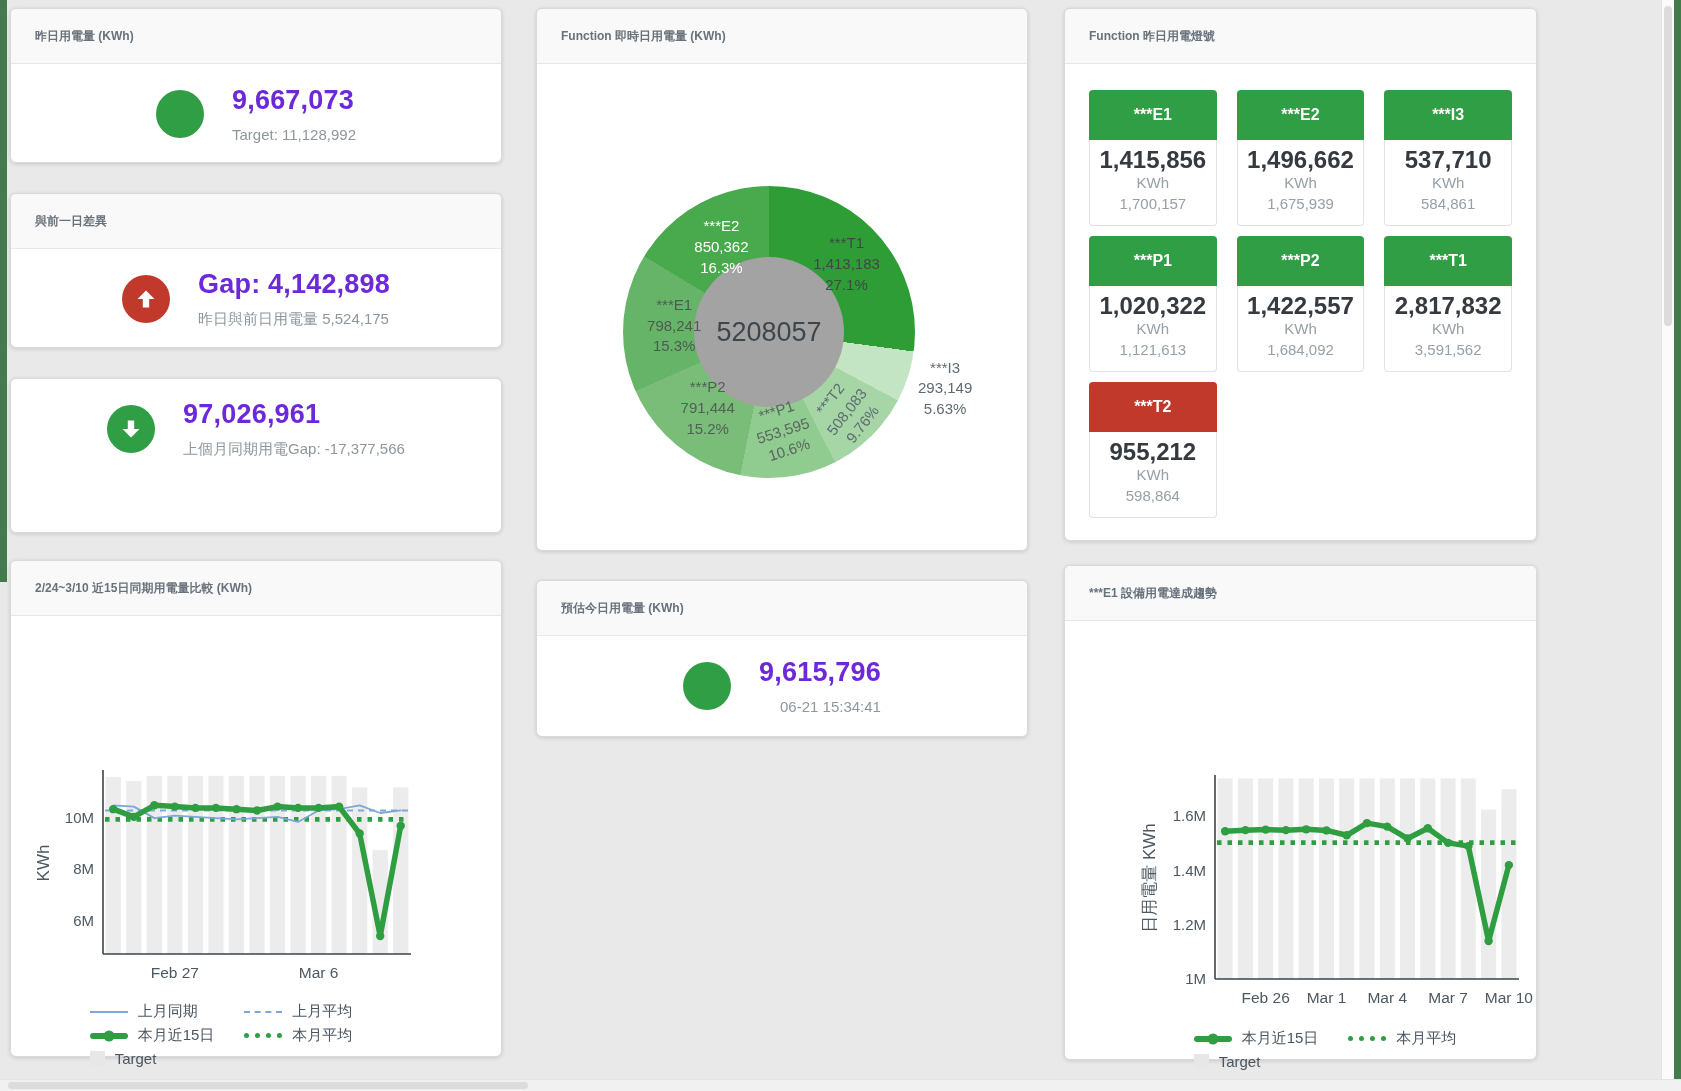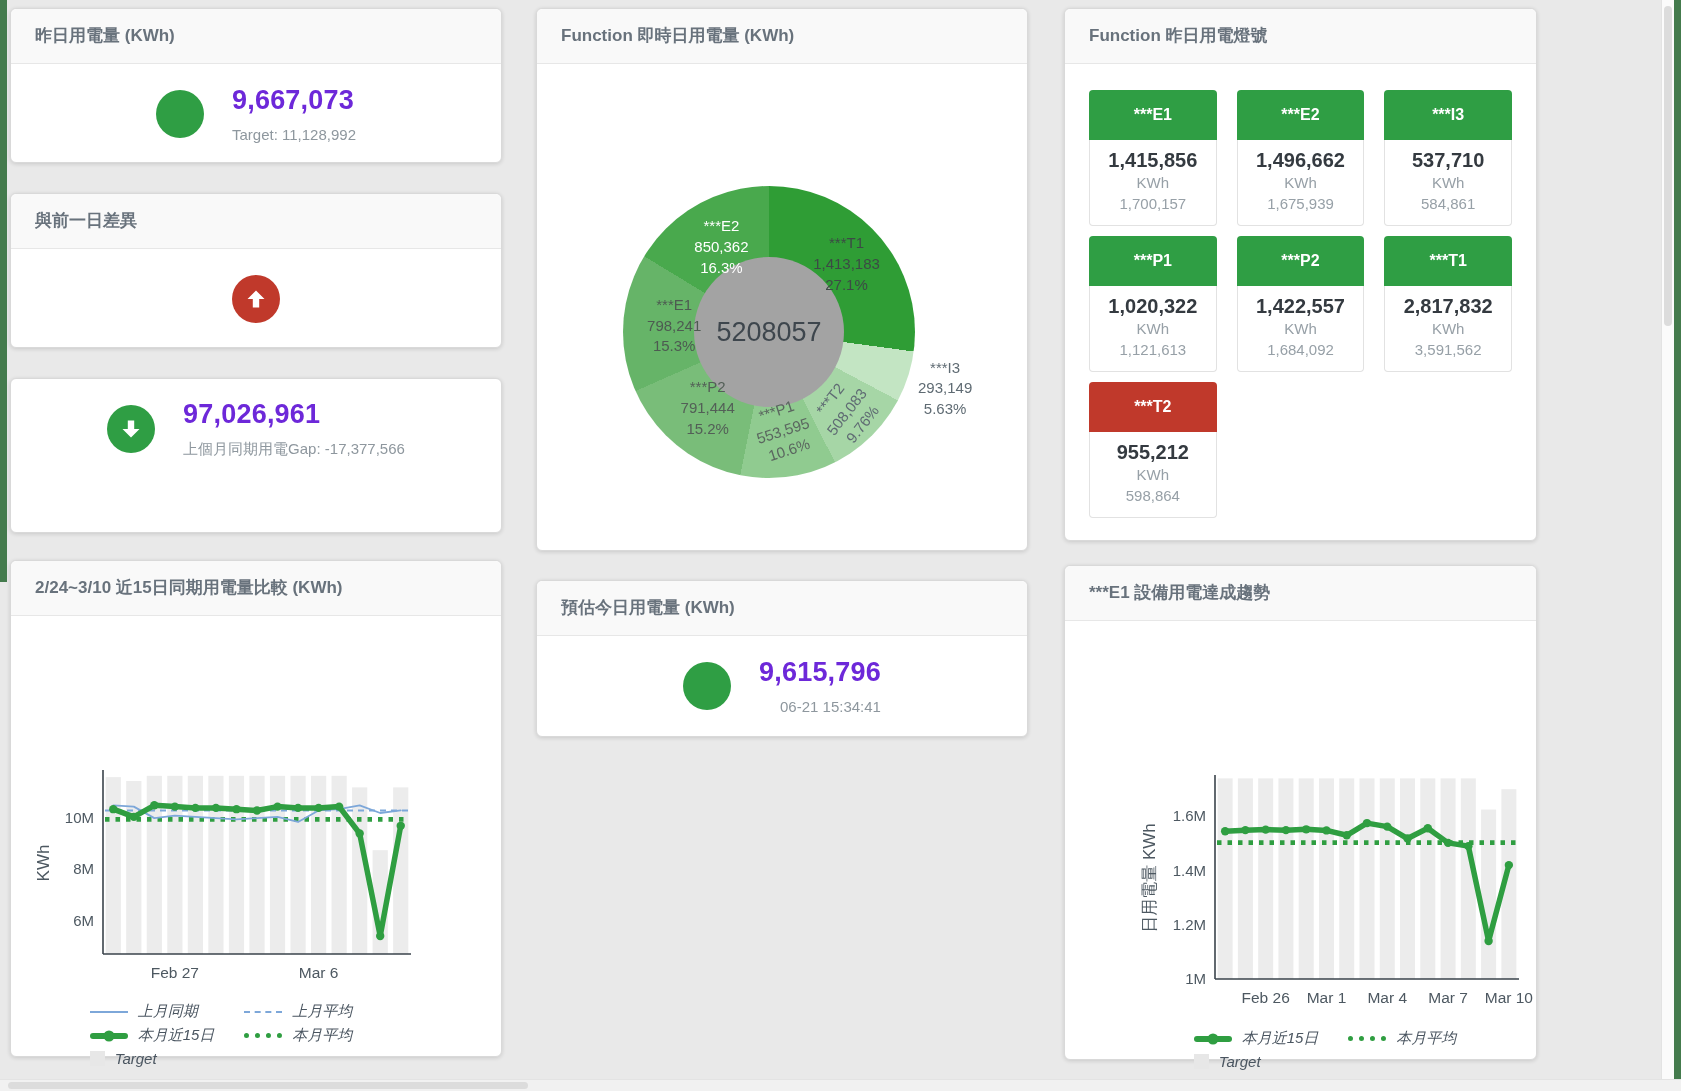--- a/index.html
+++ b/index.html
@@ -17,21 +17,21 @@
   .htrack{position:absolute;left:0;bottom:0;width:1681px;height:11px;background:#f1f1f1;border-top:1px solid #e3e3e3;}
   .hthumb{position:absolute;left:8px;top:2px;width:520px;height:7px;border-radius:4px;background:#dcdcdc;}
 
   .card{
     position:absolute;background:#fff;border:1px solid #d9d9d9;border-radius:6px;
     box-shadow:0 1px 4px rgba(0,0,0,.14);box-sizing:border-box;
   }
   .card-header{
     height:54px;line-height:54px;padding:0 24px;background:#f9f9f9;
     border-bottom:1px solid #e7e7e7;border-radius:6px 6px 0 0;
-    color:#68727c;font-weight:bold;font-size:17px;white-space:nowrap;overflow:hidden;
+    color:#68727c;font-weight:bold;font-size:12px;white-space:nowrap;overflow:hidden;
   }
   .card-body{position:relative;}
 
   
   .kpi-body{height:100px;display:flex;align-items:center;justify-content:center;gap:28px;}
   .circle{width:48px;height:48px;border-radius:50%;display:flex;align-items:center;justify-content:center;flex:0 0 auto;}
   .circle svg{width:24px;height:24px;}
   .kpi-text .value{font-size:27px;font-weight:bold;color:#6d28d9;letter-spacing:.2px;}
   .kpi-text .sub{font-size:15px;color:#8e979e;margin-top:10px;}
   .kpi-text .sub.right{text-align:right;}
@@ -42,28 +42,28 @@
   .donut-hole{position:absolute;left:71px;top:71px;width:150px;height:150px;border-radius:50%;background:#a3a3a3;
     display:flex;align-items:center;justify-content:center;}
   .donut-center{font-size:27px;color:#3e464d;}
   .slice-label{position:absolute;text-align:center;font-size:15px;line-height:1.38;white-space:nowrap;}
 
   
   .tiles{padding:26px 24px 0;display:grid;grid-template-columns:repeat(3,1fr);gap:10px 20px;}
   .tile{border-radius:4px;}
   .tile-header{color:#fff;font-weight:bold;font-size:16px;text-align:center;padding:16px 0;border-radius:4px 4px 0 0;}
   .tile-body{border:1px solid #e2e2e2;border-top:none;border-radius:0 0 4px 4px;text-align:center;padding:7px 2px 10px;background:#fff;}
-  .tile-value{font-size:20px;font-weight:bold;color:#343a40;line-height:26px;}
+  .tile-value{font-size:24px;font-weight:bold;color:#343a40;line-height:26px;}
   .tile-unit{font-size:15px;color:#97a0a7;line-height:20px;}
   .tile-target{font-size:15px;color:#97a0a7;line-height:22px;}
 
   
   .chart-svg{display:block;}
   .legend{display:grid;grid-template-columns:auto auto;justify-content:center;column-gap:30px;row-gap:5px;
-    font-size:15px;color:#4a5560;margin-top:8px;font-style:italic;}
+    font-size:15px;color:#4a5560;margin-top:8px;}
   .legend-item{display:flex;align-items:center;}
   .lm{display:inline-block;vertical-align:middle;margin-right:10px;box-sizing:border-box;}
   .lm.line{width:38px;height:0;border-top:2px solid;}
   .lm.dashed{width:38px;height:0;border-top:2px dashed;}
   .lm.thick{width:38px;height:6px;border-radius:3px;position:relative;}
   .lm.thick i{position:absolute;left:50%;top:50%;width:11px;height:11px;border-radius:50%;transform:translate(-50%,-50%);background:inherit;display:block;}
   .lm.dots{width:38px;height:0;border-top:5px dotted;}
   .lm.square{width:15px;height:15px;}
 </style>
 </head>
@@ -83,20 +83,24 @@
   </section>
 
   <section class="card" style="left:10px;top:193px;width:492px;height:155px;">
     <div class="card-header">與前一日差異</div>
     <div class="card-body kpi-body">
       <span class="circle" style="background:#c0392b">
         <svg viewBox="0 0 24 24">
             <path d="M12 3.5 L20.5 12 H15.2 V20.5 H8.8 V12 H3.5 Z" fill="#fff"></path>
           </svg>
       </span>
+      <div class="kpi-text">
+        <div class="value">Gap: 4,142,898</div>
+        <div class="sub">昨日與前日用電量 5,524,175</div>
+      </div>
     </div>
   </section>
 
   <section class="card" style="left:10px;top:378px;width:492px;height:155px;">
     <div class="card-body kpi-body">
       <span class="circle" style="background:#2f9e44">
         <svg viewBox="0 0 24 24" style="transform:rotate(180deg)">
             <path d="M12 3.5 L20.5 12 H15.2 V20.5 H8.8 V12 H3.5 Z" fill="#fff"></path>
           </svg>
       </span>

